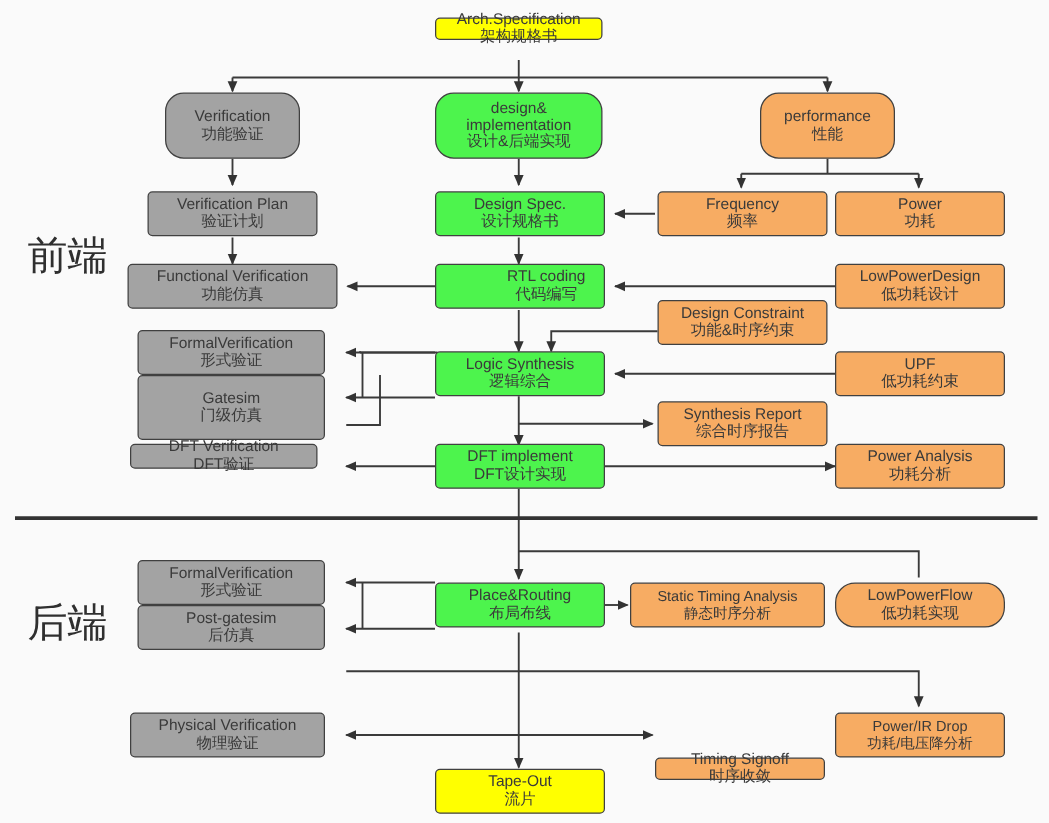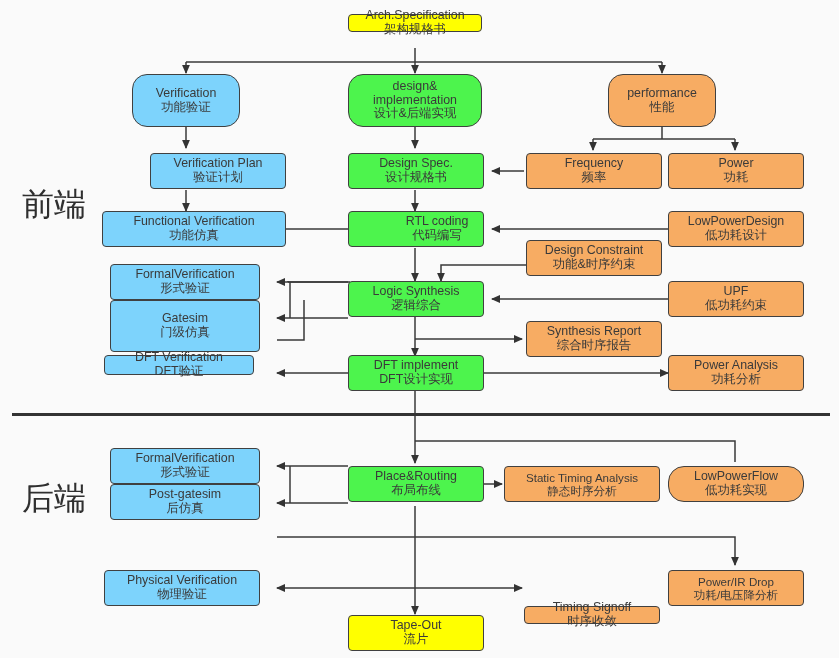--- a/index.html
+++ b/index.html
@@ -24,21 +24,21 @@
     justify-content:center;
     text-align:center;
     color:#3a3a3a;
     line-height:1.12;
     z-index:3;
   }
   .node .en{font-size:12.4px;white-space:nowrap;}
   .node .cn{font-size:12.4px;white-space:nowrap;}
   .node.small .en,.node.small .cn{font-size:11.6px;}
   .yellow{background:#ffff00;border-radius:5px;}
-  .blue{background:#7dd3fc;border-radius:5px;}
+  .blue{background:#a3a3a3;border-radius:5px;}
   .green{background:#4df44d;border-radius:5px;}
   .orange{background:#f7ac63;border-radius:5px;}
   .pill{border-radius:15px;}
   .sq{border-radius:4px;}
 
   .sidelabel{
     position:absolute;
     font-size:32px;
     color:#2f2f2f;
     line-height:1.02;
@@ -161,41 +161,41 @@
     <span class="en" style="white-space:pre-line;" id="designimp-en">design&amp;
 implementation</span>
     <span class="cn">设计&amp;后端实现</span>
   </div>
 
   <div class="node orange pill" style="left:608px;top:74px;width:108px;height:53px;">
     <span class="en">performance</span>
     <span class="cn">性能</span>
   </div>
 
-  <div class="node blue sq" style="left:118px;top:153px;width:136px;height:36px;margin-left:32px;">
+  <div class="node blue sq" style="left:118px;top:153px;width:136px;height:36px;">
     <span class="en">Verification Plan</span>
     <span class="cn">验证计划</span>
   </div>
 
   <div class="node green sq" style="left:348px;top:153px;width:136px;height:36px;">
     <span class="en">Design Spec.</span>
     <span class="cn">设计规格书</span>
   </div>
 
   <div class="node orange sq" style="left:526px;top:153px;width:136px;height:36px;">
     <span class="en">Frequency</span>
     <span class="cn">频率</span>
   </div>
 
   <div class="node orange sq" style="left:668px;top:153px;width:136px;height:36px;">
     <span class="en">Power</span>
     <span class="cn">功耗</span>
   </div>
 
-  <div class="node blue sq" style="left:102px;top:211px;width:184px;height:36px;">
+  <div class="node blue sq" style="left:102px;top:211px;width:168px;height:36px;">
     <span class="en">Functional Verification</span>
     <span class="cn">功能仿真</span>
   </div>
 
   <div class="node green sq" style="left:348px;top:211px;width:136px;height:36px;padding-left:42px;">
     <span class="en">RTL coding</span>
     <span class="cn">代码编写</span>
   </div>
 
   <div class="node orange sq" style="left:668px;top:211px;width:136px;height:36px;">

